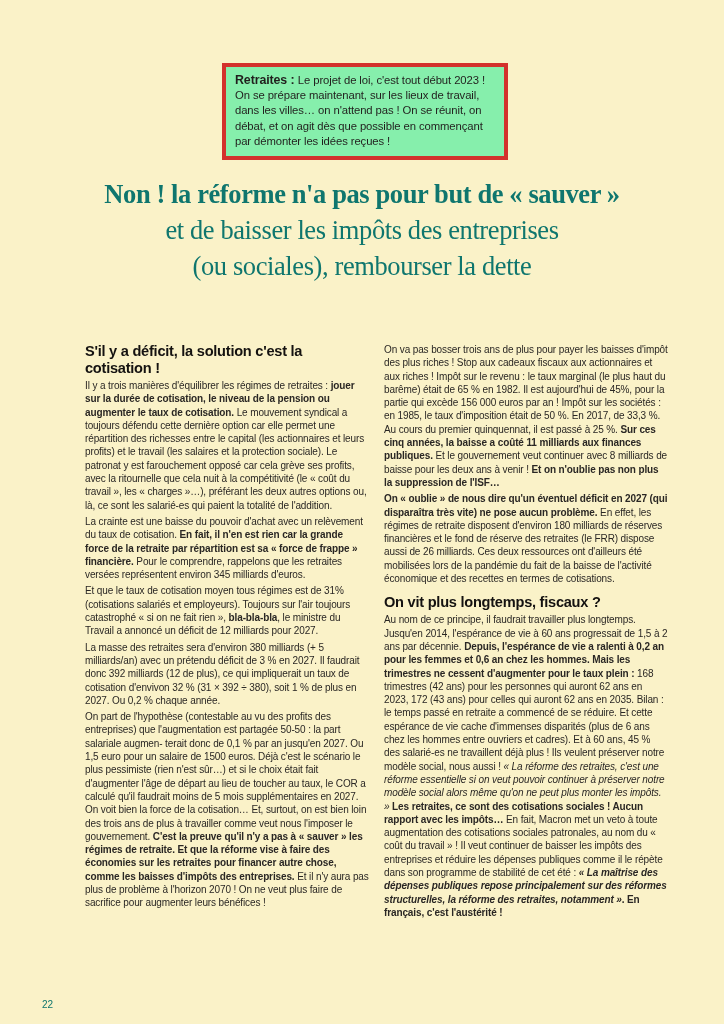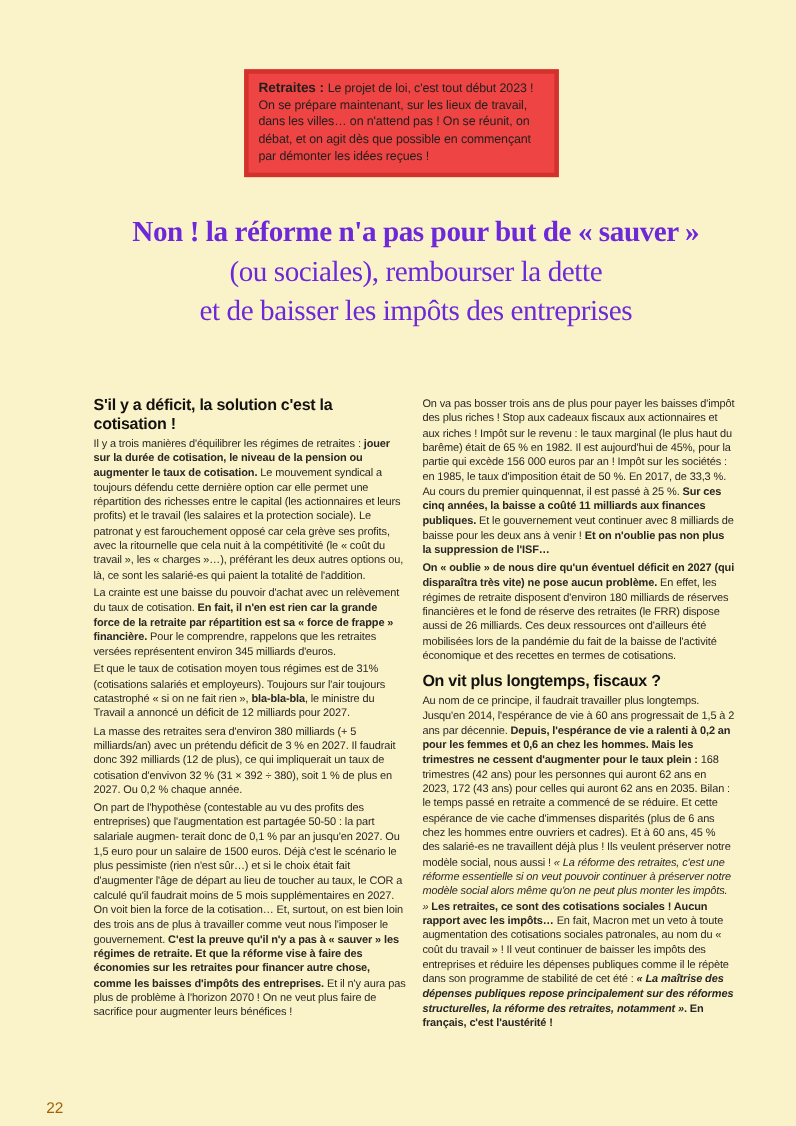--- a/index.html
+++ b/index.html
@@ -23,32 +23,32 @@
   .intro-text {
     margin:0;
     font-size:11.3px; line-height:15.2px; letter-spacing:-0.1px;
     color:#211f1d;
   }
   .intro-text .seg.bold { font-weight:bold; font-size:12.4px; }
 
   
   .headline {
     position:absolute; left:20px; top:176px; width:684px;
-    margin:16px; text-align:center;
+    margin:0; text-align:center;
     font-family:"Liberation Serif","DejaVu Serif",serif;
     font-weight:normal;
     font-size:26.5px; line-height:36px; letter-spacing:-0.4px;
-    color:#6d28d9;
+    color:#0f766e;
   }
   .headline-line { white-space:nowrap; }
   .headline .seg.bold { font-weight:bold; }
 
   
   .columns {
-    position:absolute; left:85px; top:361px; width:583px;
+    position:absolute; left:85px; top:343px; width:583px;
     display:flex; gap:15px;
   }
   .column { flex:1 1 0; min-width:0; }
 
   .section-heading {
     margin:9px 0 2px;
     font-size:14.6px; line-height:17px; letter-spacing:-0.25px;
     font-weight:bold; color:#141210;
   }
   .section:first-child .section-heading { margin-top:0; }
@@ -57,36 +57,36 @@
     margin:0 0 3px;
     font-size:10px; line-height:13.3px; letter-spacing:-0.12px;
     color:#2a2724;
   }
   .seg.bold { font-weight:bold; }
   .seg.italic { font-style:italic; }
   .seg.bolditalic { font-weight:bold; font-style:italic; }
 
   .page-number {
     position:absolute; left:42px; top:999px;
-    font-size:14px; color:#a16207;
+    font-size:10px; color:#0f766e;
   }
 </style>
 </head>
 <body style="background: rgb(250, 242, 200);">
 
 <div class="page">
 
-  <div class="intro-box" style="border-color: rgb(211, 49, 44); background: #ef4444;">
+  <div class="intro-box" style="border-color: rgb(211, 49, 44); background: #86efac;">
     <p class="intro-text"><span class="seg bold">Retraites : </span><span class="seg normal">Le projet de loi, c'est tout début 2023 ! On se prépare maintenant, sur les lieux de travail, dans les villes… on n'attend pas ! On se réunit, on débat, et on agit dès que possible en commençant par démonter les idées reçues !</span></p>
   </div>
 
   <h1 class="headline">
       <div class="headline-line"><span class="seg bold">Non ! la réforme n'a pas pour but de « sauver »</span></div>
+      <div class="headline-line"><span class="seg normal">et de baisser les impôts des entreprises</span></div>
       <div class="headline-line"><span class="seg normal">(ou sociales), rembourser la dette</span></div>
-      <div class="headline-line"><span class="seg normal">et de baisser les impôts des entreprises</span></div>
     </h1>
 
   <div class="columns">
     <div class="column">
         <section class="section">
           <h3 class="section-heading">S'il y a déficit, la solution c'est la cotisation !</h3>
           <p class="body-par"><span class="seg normal">Il y a trois manières d'équilibrer les régimes de retraites : </span><span class="seg bold">jouer sur la durée de cotisation, le niveau de la pension ou augmenter le taux de cotisation.</span><span class="seg normal"> Le mouvement syndical a toujours défendu cette dernière option car elle permet une répartition des richesses entre le capital (les actionnaires et leurs profits) et le travail (les salaires et la protection sociale). Le patronat y est farouchement opposé car cela grève ses profits, avec la ritournelle que cela nuit à la compétitivité (le « coût du travail », les « charges »…), préférant les deux autres options ou, là, ce sont les salarié-es qui paient la totalité de l'addition.</span></p>
         </section>
         <section class="section">
           <p class="body-par"><span class="seg normal">La crainte est une baisse du pouvoir d'achat avec un relèvement du taux de cotisation. </span><span class="seg bold">En fait, il n'en est rien car la grande force de la retraite par répartition est sa « force de frappe » financière.</span><span class="seg normal"> Pour le comprendre, rappelons que les retraites versées représentent environ 345 milliards d'euros.</span></p>

